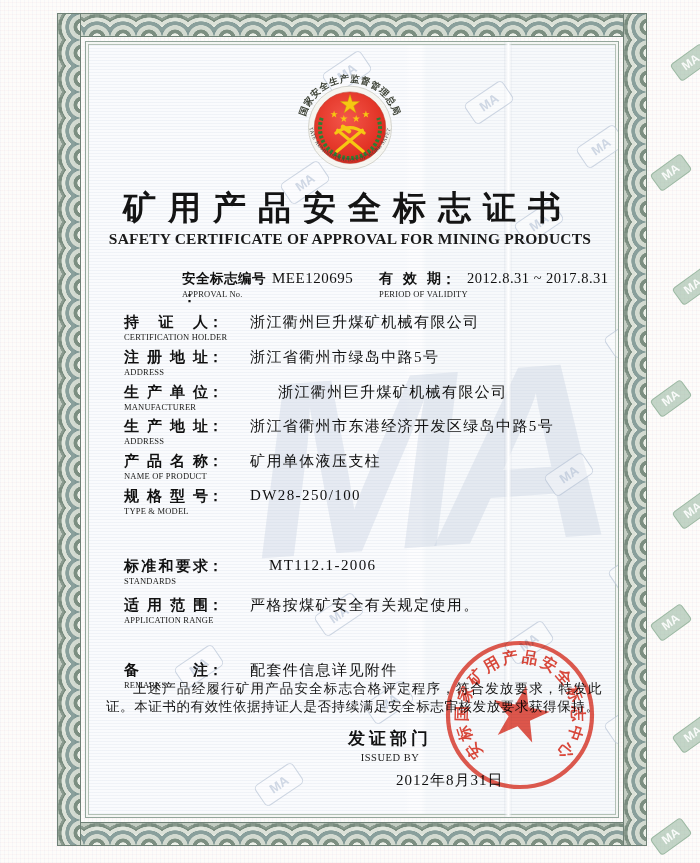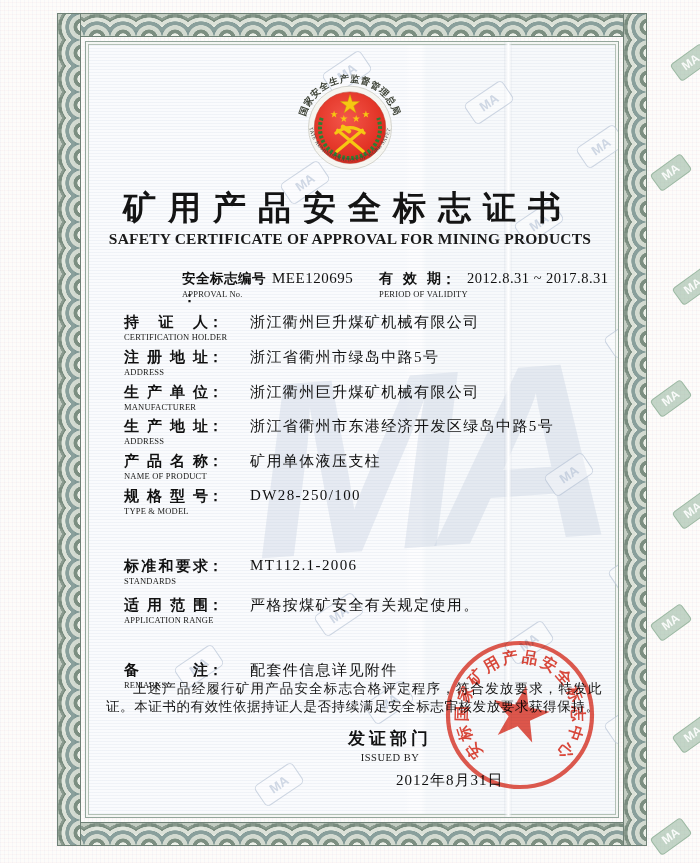--- a/index.html
+++ b/index.html
@@ -182,41 +182,41 @@
   <div class="field" style="top:313px;">
     <div class="labwrap"><span class="lab-cn">持证人</span><span class="colon">：</span>
       <div class="lab-en">CERTIFICATION HOLDER</div></div>
     <div class="val">浙江衢州巨升煤矿机械有限公司</div>
   </div>
   <div class="field" style="top:348px;">
     <div class="labwrap"><span class="lab-cn">注册地址</span><span class="colon">：</span>
       <div class="lab-en">ADDRESS</div></div>
     <div class="val">浙江省衢州市绿岛中路5号</div>
   </div>
-  <div class="field" style="top:383px;">
+  <div class="field" style="top:383px;gap:28px;">
     <div class="labwrap"><span class="lab-cn">生产单位</span><span class="colon">：</span>
       <div class="lab-en">MANUFACTURER</div></div>
     <div class="val">浙江衢州巨升煤矿机械有限公司</div>
   </div>
   <div class="field" style="top:417px;">
     <div class="labwrap"><span class="lab-cn">生产地址</span><span class="colon">：</span>
       <div class="lab-en">ADDRESS</div></div>
     <div class="val">浙江省衢州市东港经济开发区绿岛中路5号</div>
   </div>
   <div class="field" style="top:452px;">
     <div class="labwrap"><span class="lab-cn">产品名称</span><span class="colon">：</span>
       <div class="lab-en">NAME OF PRODUCT</div></div>
     <div class="val">矿用单体液压支柱</div>
   </div>
   <div class="field" style="top:487px;">
     <div class="labwrap"><span class="lab-cn">规格型号</span><span class="colon">：</span>
       <div class="lab-en">TYPE &amp; MODEL</div></div>
     <div class="val">DW28-250/100</div>
   </div>
-  <div class="field" style="top:557px;">
+  <div class="field" style="top:557px;gap:19px;">
     <div class="labwrap"><span class="lab-cn">标准和要求</span><span class="colon">：</span>
       <div class="lab-en">STANDARDS</div></div>
     <div class="val">MT112.1-2006</div>
   </div>
   <div class="field" style="top:596px;">
     <div class="labwrap"><span class="lab-cn">适用范围</span><span class="colon">：</span>
       <div class="lab-en">APPLICATION RANGE</div></div>
     <div class="val">严格按煤矿安全有关规定使用。</div>
   </div>
   <div class="field" style="top:661px;">

